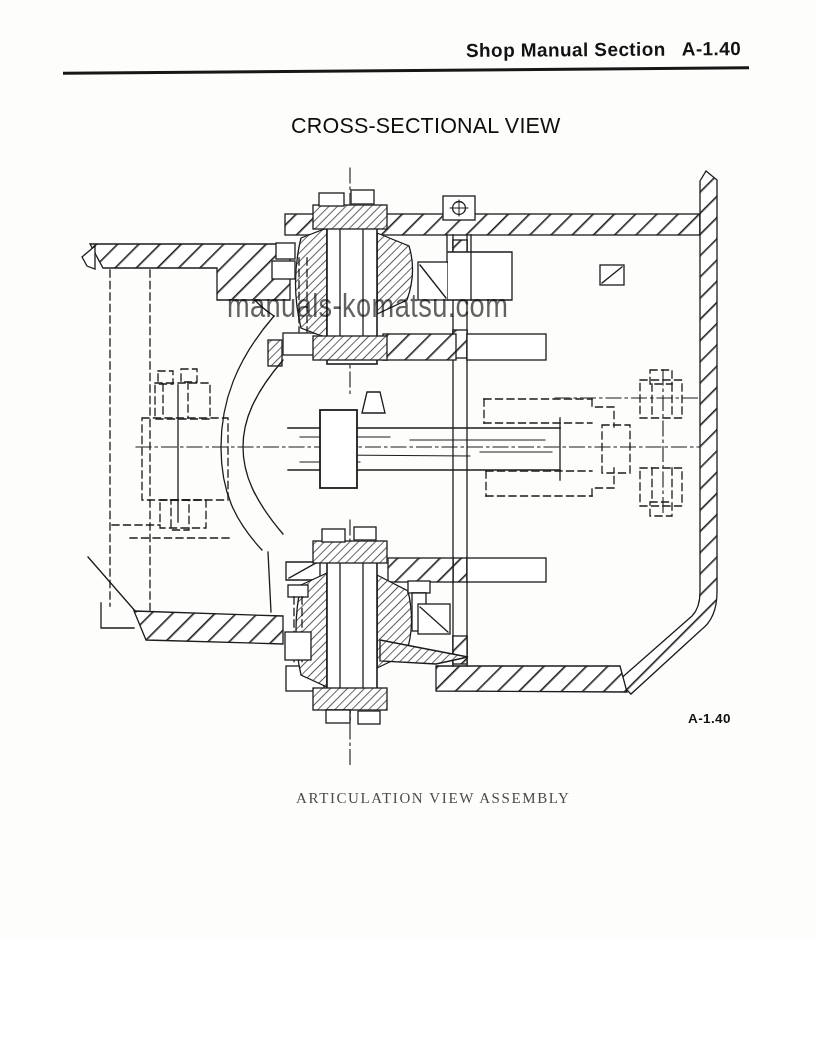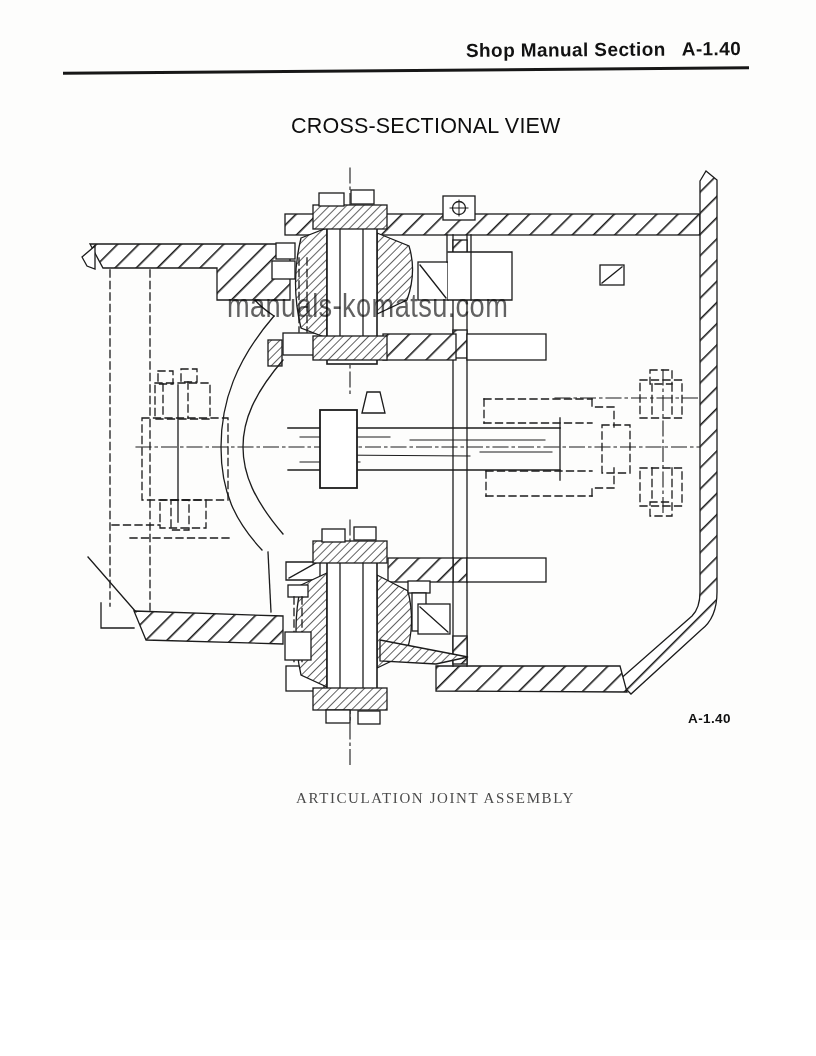--- a/index.html
+++ b/index.html
@@ -225,17 +225,17 @@
         </g>
         <rect x="285" y="632" width="26" height="28" fill="#fff"></rect>
       </g>
     </g>
   </svg>
 
   <div class="wm">manuals-komatsu.com</div>
 
   <div class="flabel">A-1.40</div>
 
-  <div class="caption">ARTICULATION JOINT ASSEMBLY</div>
+  <div class="caption">ARTICULATION VIEW ASSEMBLY</div>
 
   <div class="pnum">-1-</div>
 
 </div>
 
 </body></html>

